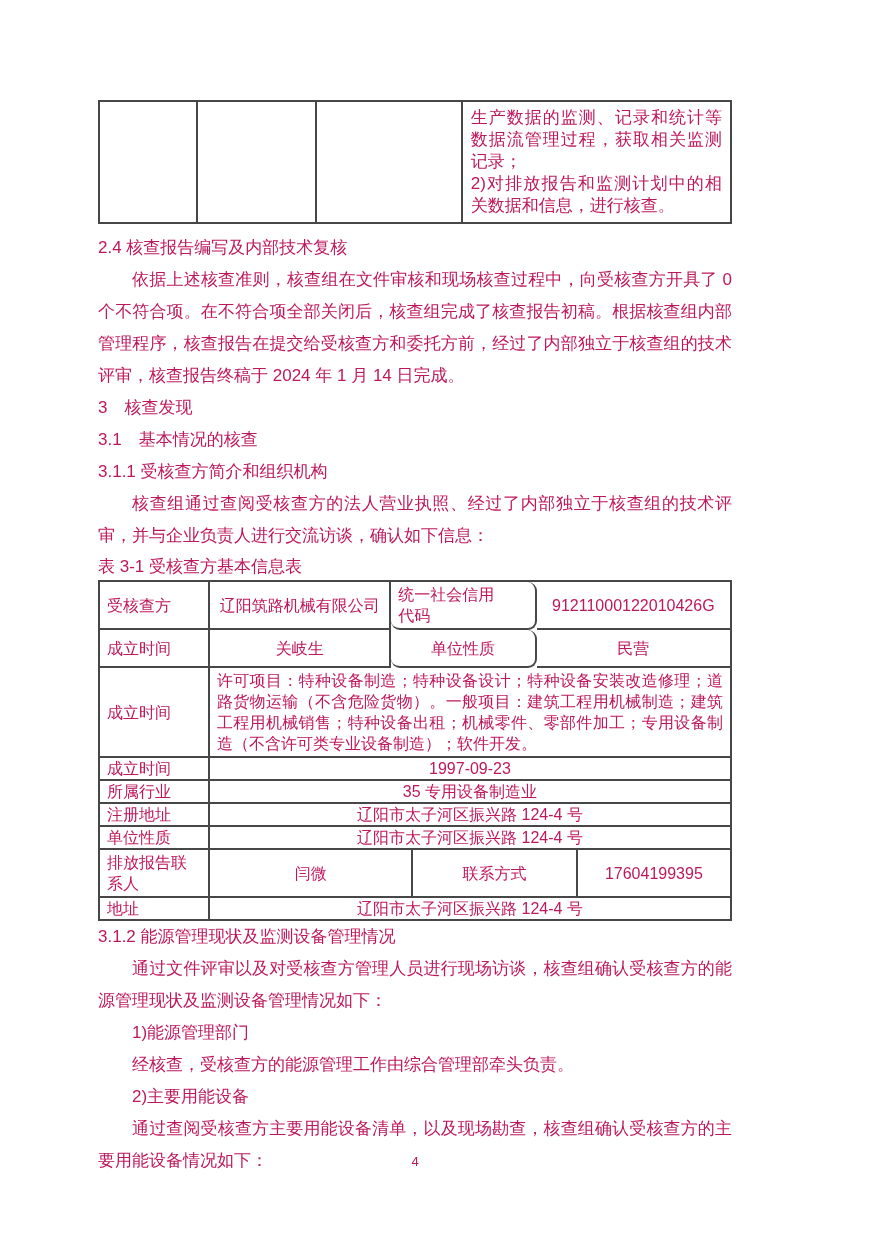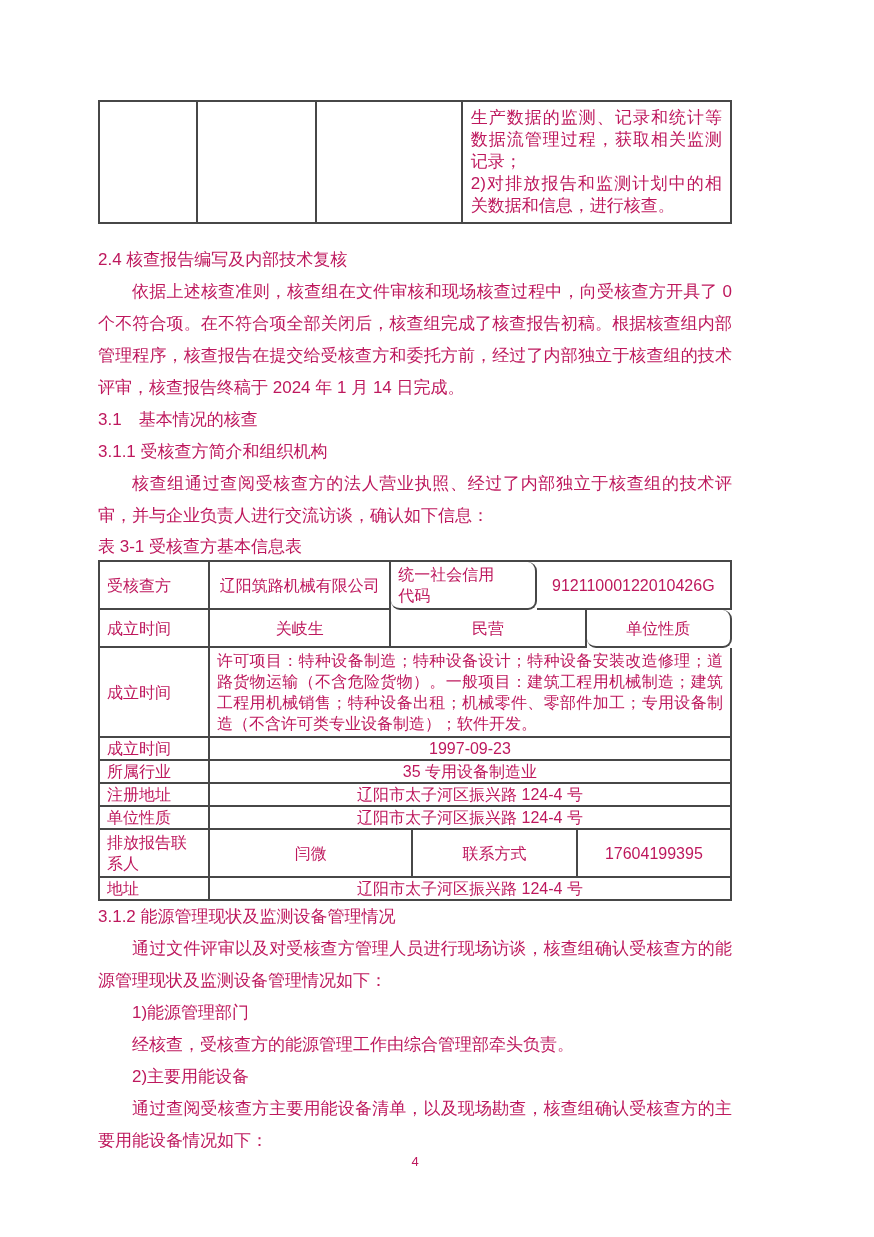--- a/index.html
+++ b/index.html
@@ -42,21 +42,21 @@
   .c-center { justify-content:center; text-align:center; }
   .c-top { align-items:flex-start; }
   .c-justify { text-align:justify; }
 
   
   .prev-tbl { margin-top:100px; }
   .prev-tbl .tcell { min-height:118px; }
   .pc1 { width:15.5%; } .pc2 { width:18.9%; } .pc3 { width:23%; }
   .pc4 { width:42.6%; font-size:17px; line-height:22px; padding:5px 8px; }
 
-  .h24 { margin-top:20px; }
+  .h24 { margin-top:8px; }
 
   
   .w1 { width:17.4%; } .w2 { width:28.7%; } .w3 { width:23%;border-radius:9px; } .w4 { width:30.9%; }
   .w8b { width:32.2%; } .w8c { width:26%; } .w8d { width:24.4%; }
   .wspan { width:82.6%; }
   .r1 .tcell { min-height:46px; }
   .r2 .tcell { min-height:38px; }
   .r3 .tcell { min-height:88px; }
   .rc .tcell { min-height:23px; padding:0 7px; }
   .r8 .tcell { min-height:44px; }
@@ -84,39 +84,40 @@
             <div>生产数据的监测、记录和统计等数据流管理过程，获取相关监测记录；</div>
             <div>2)对排放报告和监测计划中的相关数据和信息，进行核查。</div>
           </div>
         </div>
       </div>
     </div>
 
     <h2 class="hd h24">2.4 核查报告编写及内部技术复核</h2>
     <p class="para indent">依据上述核查准则，核查组在文件审核和现场核查过程中，向受核查方开具了 0 个不符合项。在不符合项全部关闭后，核查组完成了核查报告初稿。根据核查组内部管理程序，核查报告在提交给受核查方和委托方前，经过了内部独立于核查组的技术评审，核查报告终稿于 2024 年 1 月 14 日完成。</p>
 
+    <h2 class="hd">3　核查发现</h2>
     <h2 class="hd">3.1　基本情况的核查</h2>
     <h2 class="hd">3.1.1 受核查方简介和组织机构</h2>
     <p class="para indent">核查组通过查阅受核查方的法人营业执照、经过了内部独立于核查组的技术评审，并与企业负责人进行交流访谈，确认如下信息：</p>
 
     <div class="caption">表 3-1 受核查方基本信息表</div>
     <div class="tbl main-tbl">
       <div class="trow r1">
         <div class="tcell w1">受核查方</div>
         <div class="tcell w2 c-center">辽阳筑路机械有限公司</div>
         <div class="tcell w3">
             <span class="wrap6">统一社会信用代码</span>
           </div>
         <div class="tcell w4 c-center">91211000122010426G</div>
       </div>
       <div class="trow r2">
         <div class="tcell w1">成立时间</div>
         <div class="tcell w2 c-center">关岐生</div>
+        <div class="tcell w3 c-center">单位性质</div>
         <div class="tcell w4 c-center">民营</div>
-        <div class="tcell w3 c-center">单位性质</div>
       </div>
       <div class="trow r3">
         <div class="tcell w1">成立时间</div>
         <div class="tcell wspan c-justify">许可项目：特种设备制造；特种设备设计；特种设备安装改造修理；道路货物运输（不含危险货物）。一般项目：建筑工程用机械制造；建筑工程用机械销售；特种设备出租；机械零件、零部件加工；专用设备制造（不含许可类专业设备制造）；软件开发。</div>
       </div>
       <div class="trow rc">
         <div class="tcell w1">成立时间</div>
         <div class="tcell wspan c-center">1997-09-23</div>
       </div>
       <div class="trow rc">

